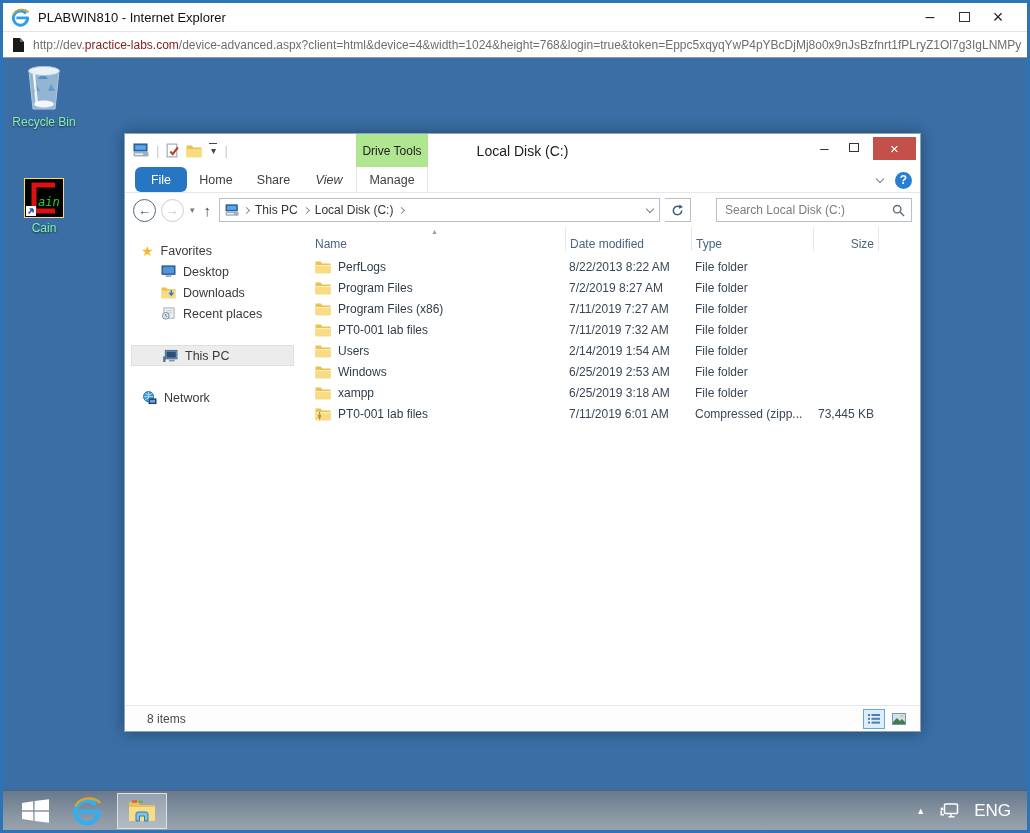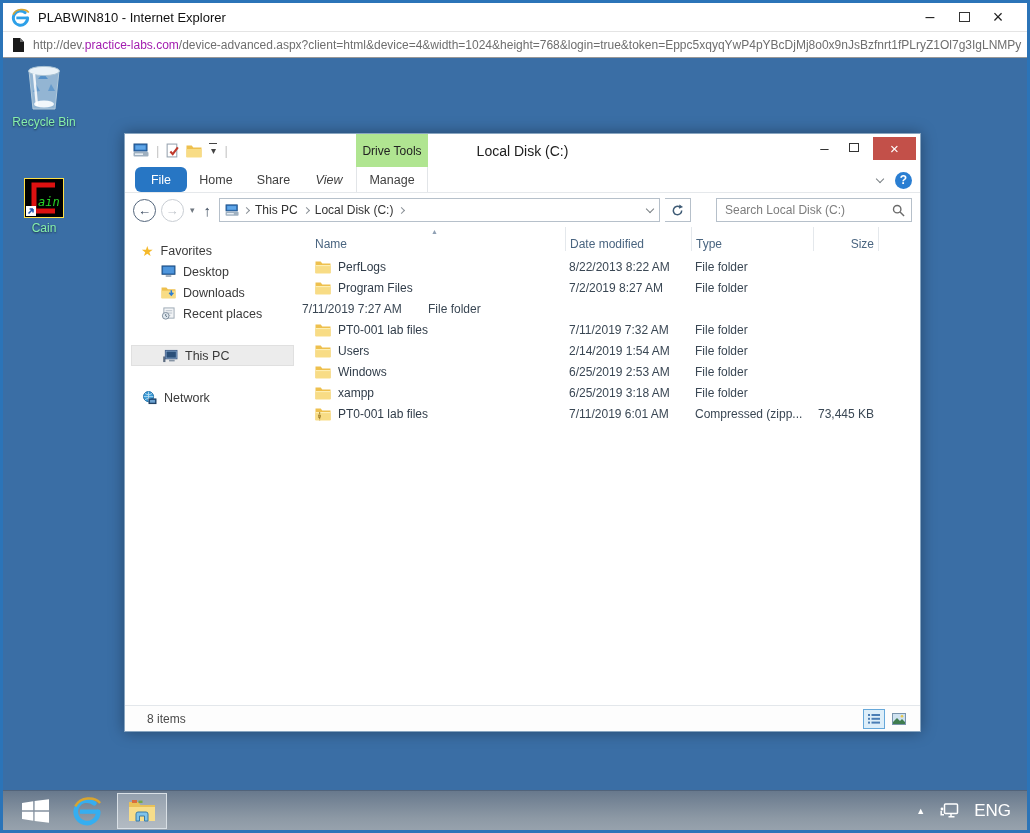--- a/index.html
+++ b/index.html
@@ -13,21 +13,21 @@
   .ie-title{font-size:13px;color:#111;margin-left:8px;flex:1;white-space:nowrap;}
   .ie-controls{display:flex;align-items:center;margin-right:4px;}
   .ie-btn{width:34px;text-align:center;color:#222;cursor:default;}
   .ie-min{font-size:16px;line-height:10px;}
   .ie-max-box{display:inline-block;width:11px;height:10px;border:1px solid #333;}
   .ie-close{font-size:18px;line-height:14px;}
 
   .ie-urlbar{flex:0 0 27px;display:flex;align-items:center;padding:0 9px;background:#fff;border-top:1px solid #e4e4e4;border-bottom:1px solid #989898;white-space:nowrap;overflow:hidden;}
   .page-ico{width:13px;height:16px;margin-right:8px;flex:0 0 auto;}
   .url-text{font-size:12px;color:#6e6e6e;letter-spacing:0;}
-  .url-domain{color:#a21caf;}
+  .url-domain{color:#7f1d1d;}
 
   
   .desktop{flex:1;position:relative;background:#3a6ea5;overflow:hidden;}
   .desk-icon{position:absolute;width:78px;text-align:center;color:#86efac;font-size:12px;text-shadow:0 1px 2px rgba(0,0,0,.6);cursor:default;}
   .desk-icon .dico{display:block;margin:0 auto 3px;}
   .cain-box{width:40px;height:40px;background:#000;border:1px solid #fde047;margin:8px auto 3px;position:relative;}
 
   
   .taskbar{flex:0 0 40px;background:linear-gradient(180deg,#68798d 0%,#8d99a5 70%,#97a2ad 100%);border-top:1px solid #51637a;display:flex;align-items:center;padding:0 0 0 6px;}
   .tb-btn{width:52px;height:38px;display:flex;align-items:center;justify-content:center;cursor:default;}
@@ -334,20 +334,30 @@
                     </svg>
                   </span>
                   <span>Program Files</span>
                 </div>
               <div class="c-mod">7/2/2019 8:27 AM</div>
               <div class="c-type">File folder</div>
               <div class="c-size"></div>
             </div>
 
             <div class="file-row">
+              <div class="c-name">
+                  <span class="fico">
+                    <svg width="16" height="14" viewBox="0 0 16 14">
+                      <path d="M.5 1.5 h5.2 l1.6 2 h8.2 v9.5 H.5z" fill="#eec04e"></path>
+                      <path d="M.5 5 h15 v8.5 H.5z" fill="#f8dc85"></path>
+                      <path d="M.5 5 h15 v1.1 H.5z" fill="#fdeeb3"></path>
+                    </svg>
+                  </span>
+                  <span>Program Files (x86)</span>
+                </div>
               <div class="c-mod">7/11/2019 7:27 AM</div>
               <div class="c-type">File folder</div>
               <div class="c-size"></div>
             </div>
 
             <div class="file-row">
               <div class="c-name">
                   <span class="fico">
                     <svg width="16" height="14" viewBox="0 0 16 14">
                       <path d="M.5 1.5 h5.2 l1.6 2 h8.2 v9.5 H.5z" fill="#eec04e"></path>

